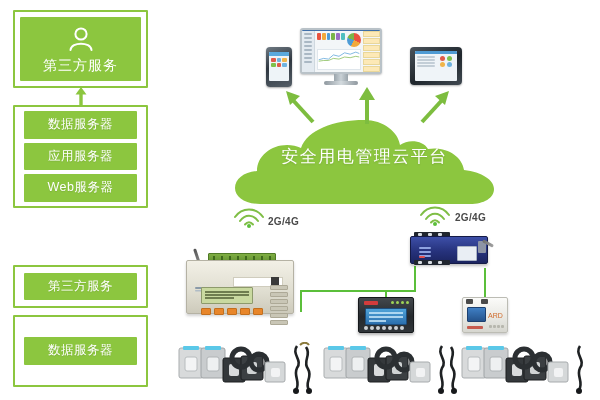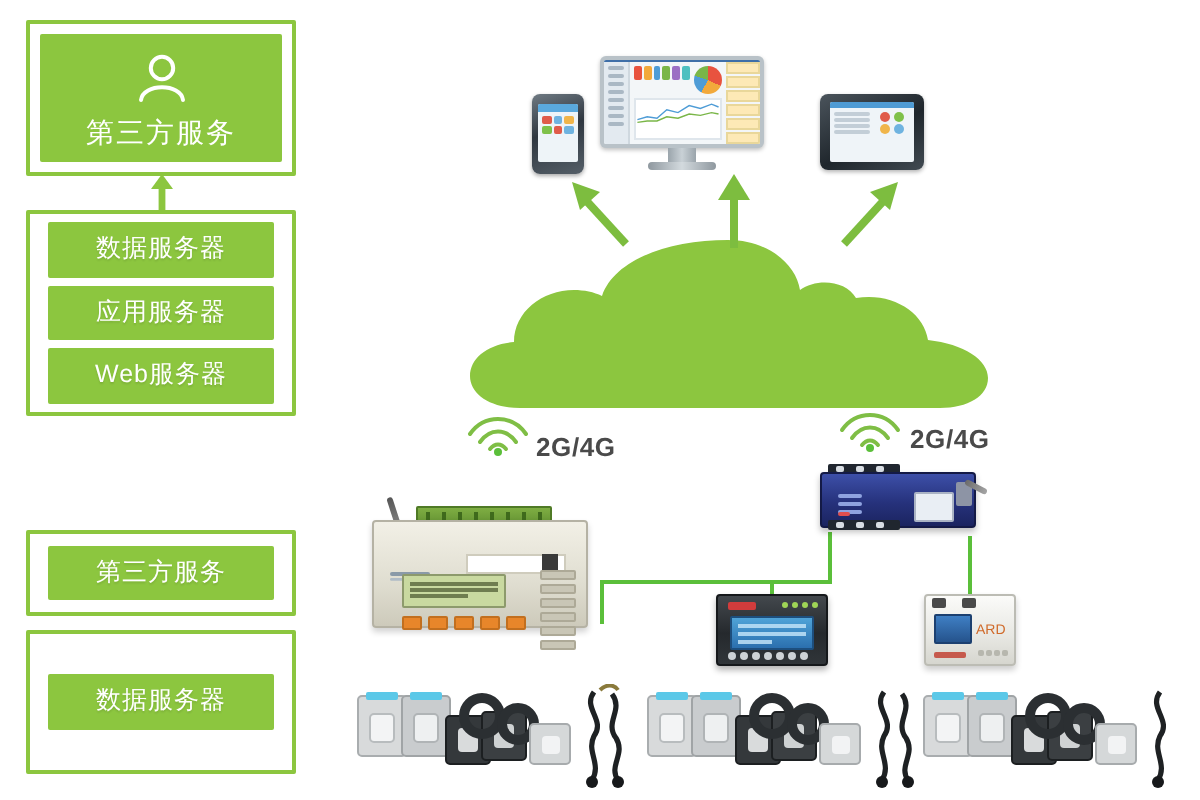--- a/index.html
+++ b/index.html
@@ -135,21 +135,21 @@
   #tablet .scr .bar{height:3px;background:#4f9bd4;}
   #tablet .cc{flex:1;display:flex;padding:2px;gap:2px;}
   #tablet .cl{flex:1;display:flex;flex-direction:column;gap:1px;}
   #tablet .cl b{display:block;height:2px;background:#c3ced7;border-radius:1px;}
   #tablet .dots{display:flex;gap:2px;align-items:center;justify-content:center;}
   #tablet .dots i{width:5px;height:5px;border-radius:50%;}
 
   
   .sig{position:absolute;width:34px;height:26px;}
   .siglabel{
-    position:absolute;color:#4a4a4a;font-size:13px;font-weight:bold;
+    position:absolute;color:#4a4a4a;font-size:10px;font-weight:bold;
     letter-spacing:.3px;line-height:1;
   }
 
   
   #main-dev{position:absolute;left:186px;top:248px;width:106px;height:68px;}
   #main-dev .shell{
     position:absolute;left:0;top:12px;width:106px;height:52px;
     background:linear-gradient(180deg,#f2f0e6,#dfddd0 60%,#cdcabb);
     border:1px solid #b5b2a4;border-radius:2px;
     box-shadow:0 2px 3px rgba(0,0,0,.18);
@@ -303,20 +303,21 @@
         C 214 28 230 38 232 52
         C 250 54 262 62 262 71
         C 262 80 252 86 238 86
         L 28 86
         C 13 86 3 79 3 70
         C 3 61 12 54 25 53
         C 25 38 39 27 55 27
         C 60 27 65 28 69 30
         C 75 12 102 2 132 2 Z"></path>
     </svg>
+    <div class="cl-txt nosel">安全用电管理云平台</div>
   </div>
 
   <div id="cloud-arrows">
     <svg width="185" height="42" viewBox="0 0 185 42">
       <g stroke="#7DBD3F" stroke-width="4" fill="none" stroke-linecap="butt">
         <line x1="38" y1="38" x2="16" y2="14"></line>
         <line x1="92" y1="40" x2="92" y2="12"></line>
         <line x1="147" y1="38" x2="169" y2="14"></line>
       </g>
       <path fill="#7DBD3F" d="M11 7 L25 12 L15 21 Z"></path>

